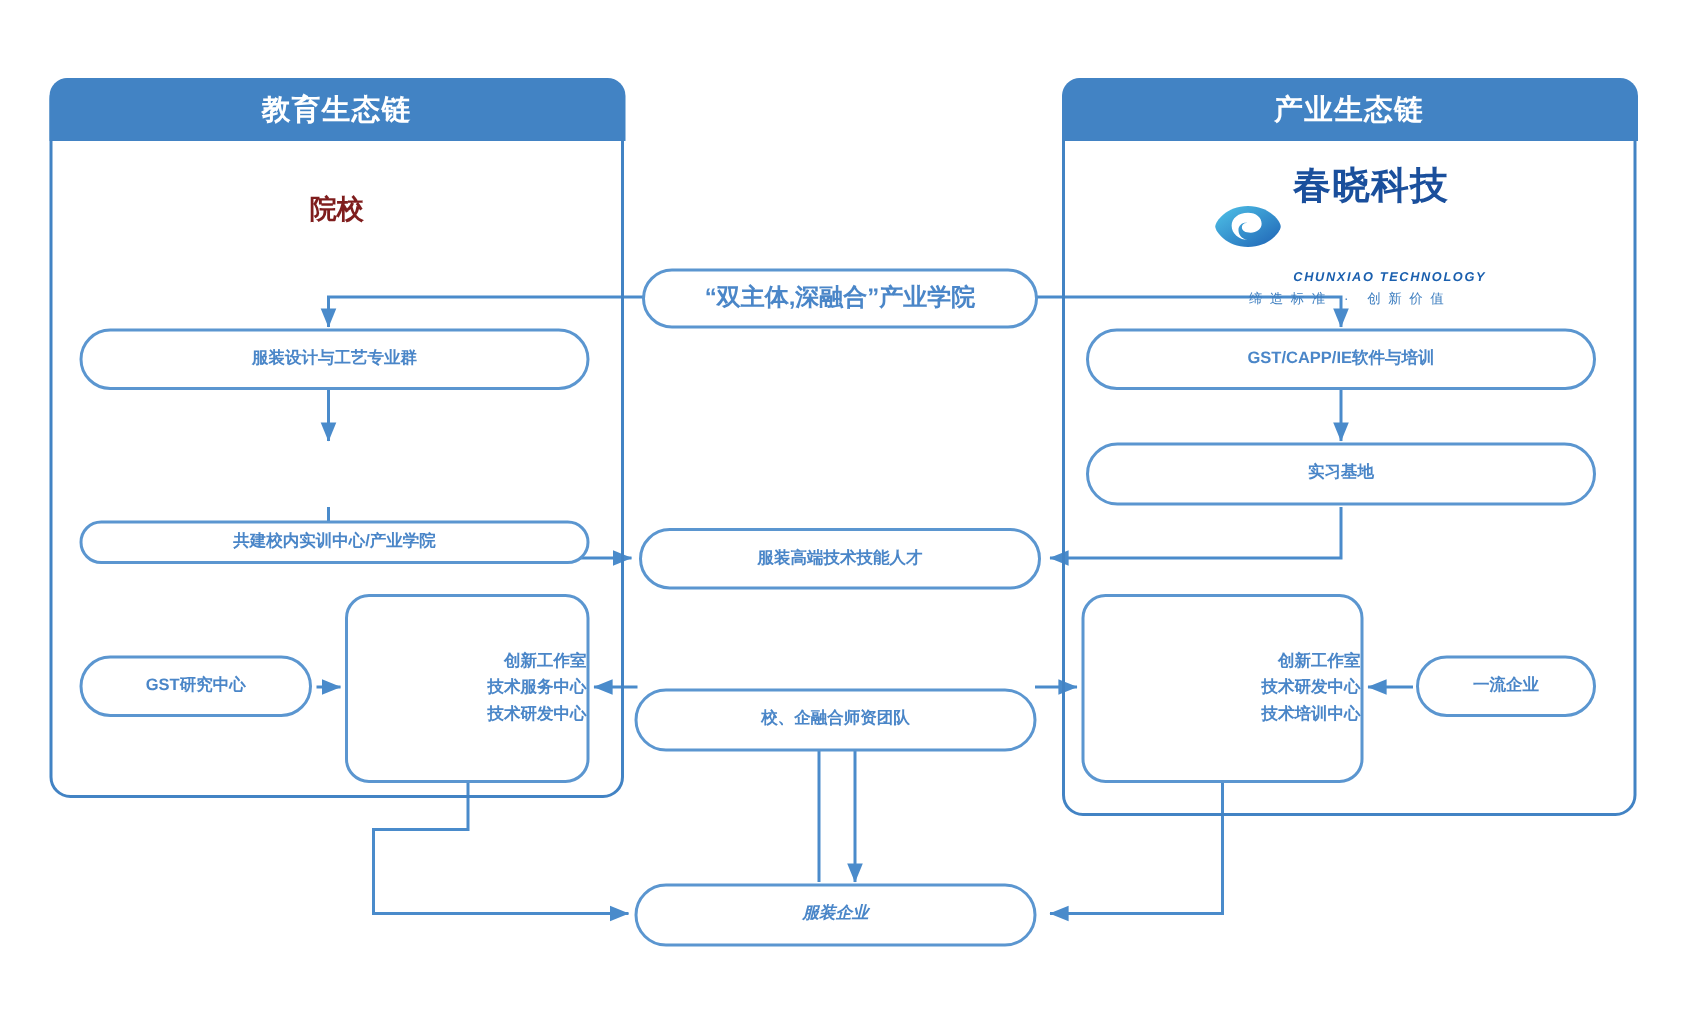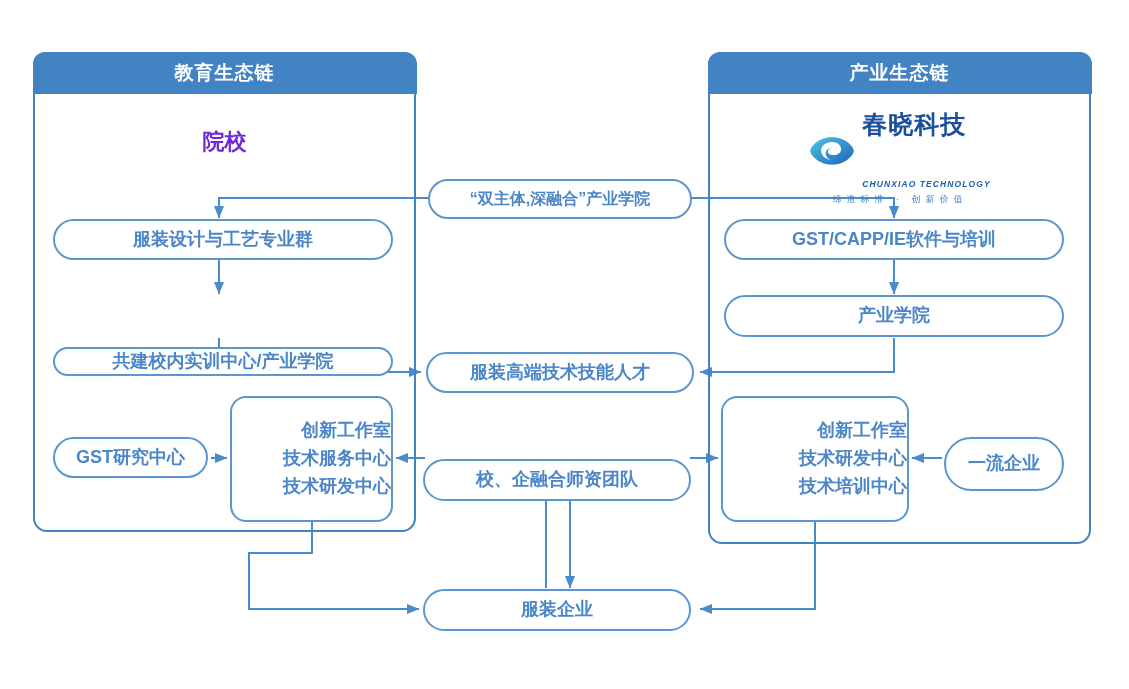--- a/index.html
+++ b/index.html
@@ -28,37 +28,37 @@
     font-size:19px;
     font-weight:bold;
     display:flex;align-items:center;justify-content:center;
     letter-spacing:1px;
     box-sizing:border-box;
   }
   .panel-title{
     position:absolute;
     left:0;right:0;
     text-align:center;
-    color:#6d28d9;
-    font-size:22px;
+    color:#7f1d1d;
+    font-size:18px;
     font-weight:bold;
   }
 
   
   .node{
     position:absolute;
     box-sizing:border-box;
     border:2px solid #5b96d0;
     background:#ffffff;
     color:#4a86c8;
     display:flex;
     flex-direction:column;
     align-items:center;
     justify-content:center;
-    font-size:18px;
+    font-size:11px;
     font-weight:bold;
     text-align:center;
     line-height:1.55;
     z-index:5;
   }
   .node.pill{border-radius:999px;}
   .node.rrect{border-radius:16px;align-items:flex-end;}
   .node .ln{display:block;white-space:nowrap;}
 
   
@@ -169,21 +169,21 @@
 
   <div class="node pill" style="left:53px;top:303px;width:340px;height:29px;margin-top:44px;">
     <span class="ln">共建校内实训中心/产业学院</span>
   </div>
 
   <div class="node pill" style="left:724px;top:219px;width:340px;height:41px;">
     <span class="ln">GST/CAPP/IE软件与培训</span>
   </div>
 
   <div class="node pill" style="left:724px;top:295px;width:340px;height:42px;">
-    <span class="ln">产业学院</span>
+    <span class="ln">实习基地</span>
   </div>
 
   <div class="node pill" style="left:426px;top:352px;width:268px;height:41px;">
     <span class="ln">服装高端技术技能人才</span>
   </div>
 
   <div class="node pill" style="left:53px;top:437px;width:155px;height:41px;">
     <span class="ln">GST研究中心</span>
   </div>
 
@@ -196,21 +196,21 @@
   <div class="node pill" style="left:423px;top:459px;width:268px;height:42px;">
     <span class="ln">校、企融合师资团队</span>
   </div>
 
   <div class="node rrect" style="left:721px;top:396px;width:188px;height:126px;">
     <span class="ln">创新工作室</span>
     <span class="ln">技术研发中心</span>
     <span class="ln">技术培训中心</span>
   </div>
 
-  <div class="node pill" style="left:944px;top:437px;width:120px;height:54px;">
+  <div class="node pill" style="left:944px;top:437px;width:120px;height:41px;">
     <span class="ln">一流企业</span>
   </div>
 
-  <div class="node pill" style="left:423px;top:589px;width:268px;height:42px;">
+  <div class="node pill" style="left:423px;top:589px;width:268px;height:42px;font-style:italic;">
     <span class="ln">服装企业</span>
   </div>
 
 </div>
 
 </body></html>

